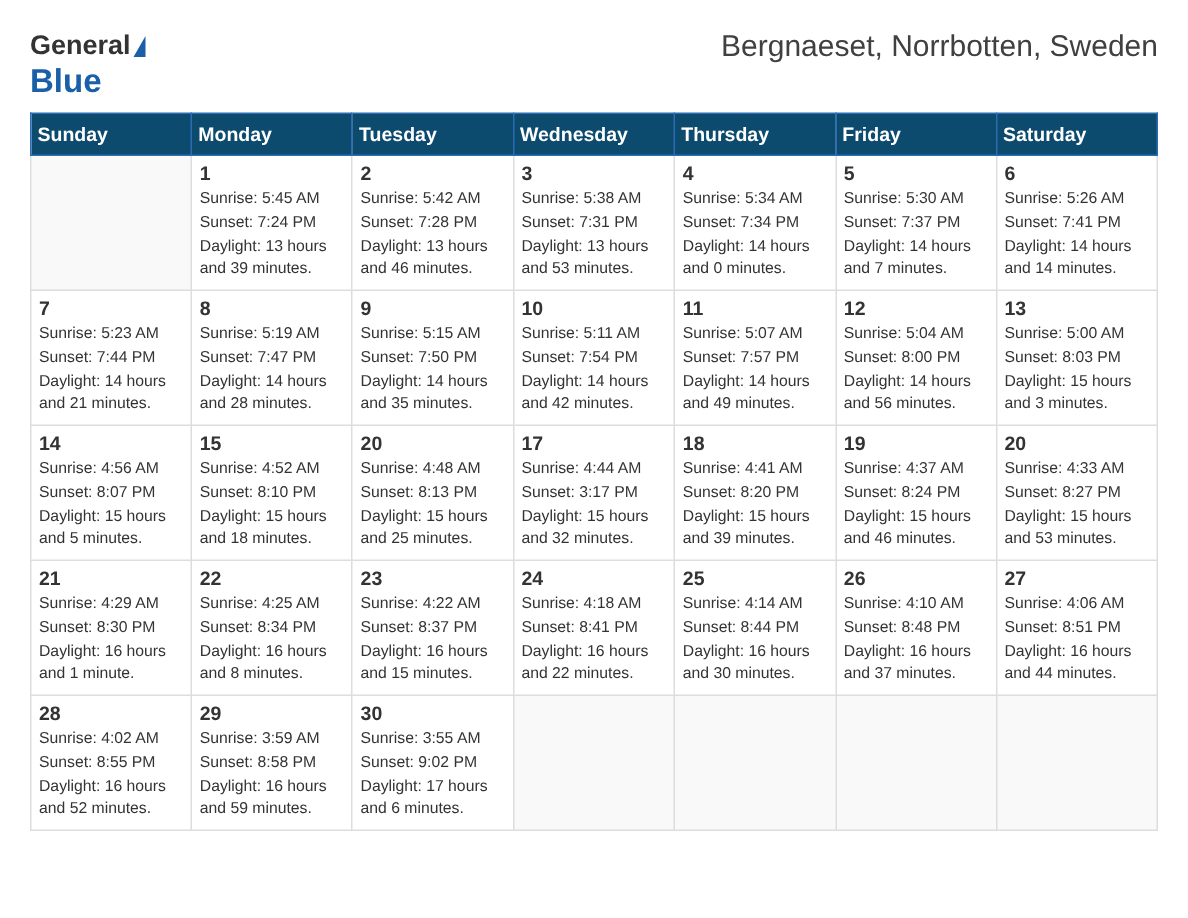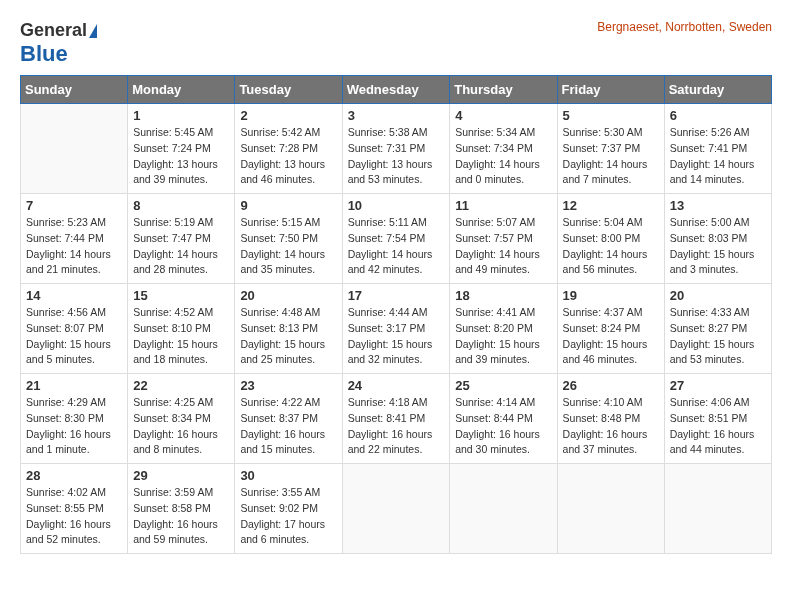--- a/index.html
+++ b/index.html
@@ -46,30 +46,30 @@
     }
     .title-area {
       text-align: right;
     }
     .month-title {
       font-size: 36px;
       font-weight: bold;
       color: #333;
     }
     .location-title {
-      font-size: 12px;
-      color: #c2410c;
+      font-size: 20px;
+      color: #404040;
     }
     .calendar {
       width: 100%;
       border-collapse: collapse;
       border: 1px solid #ccc;
     }
     .calendar th {
-      background-color: #737373;
+      background-color: #0c4a6e;
       color: #fff;
       font-size: 13px;
       font-weight: bold;
       padding: 6px 4px;
       text-align: left;
       border: 1px solid #2a6db5;
     }
     .calendar td {
       vertical-align: top;
       padding: 4px 5px;

